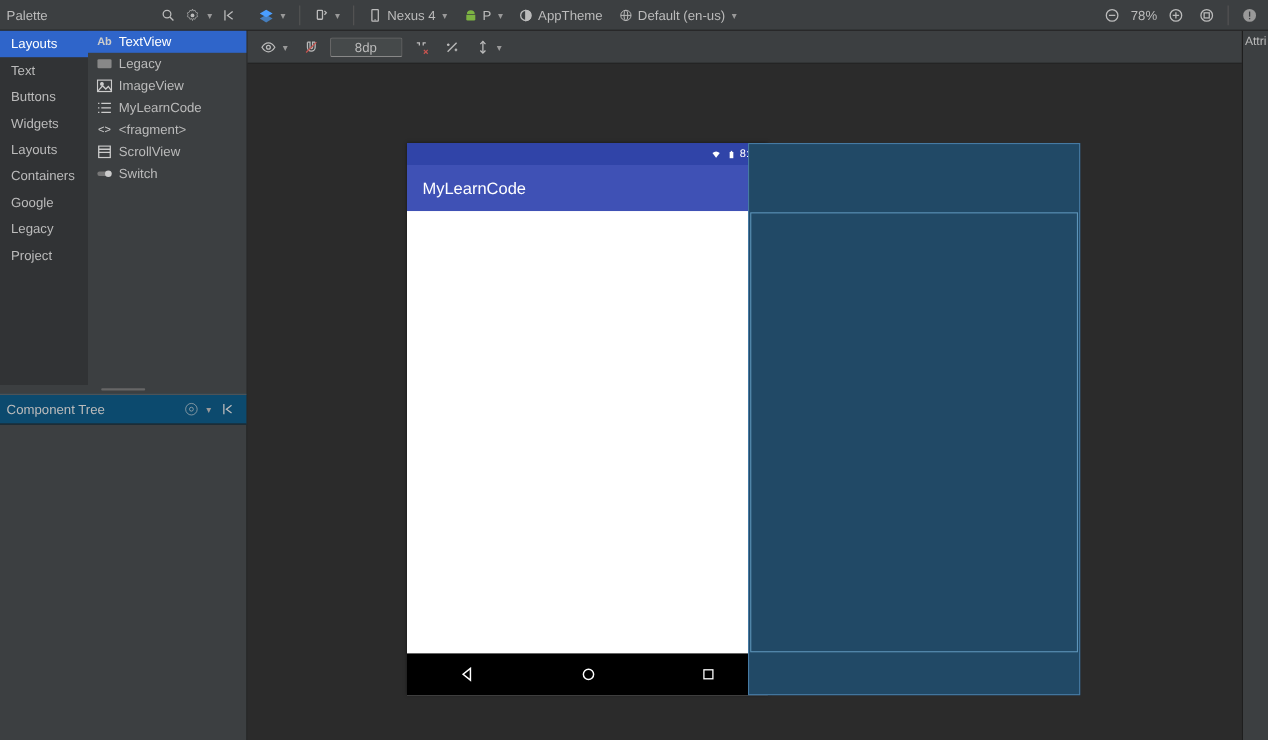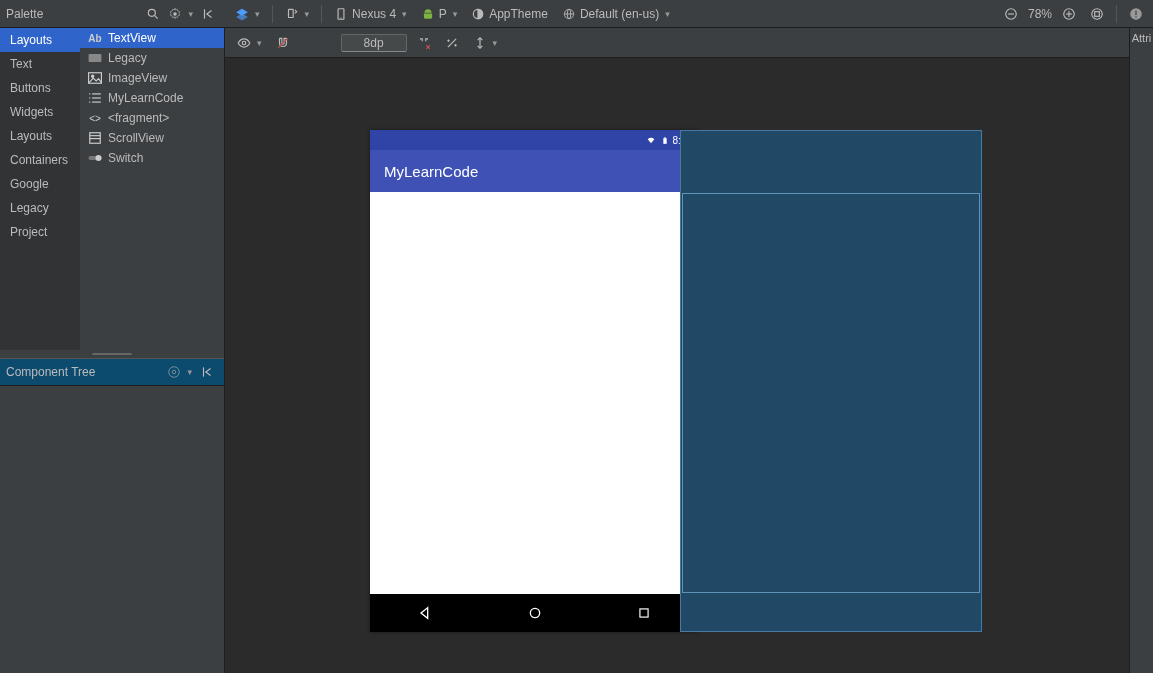--- a/index.html
+++ b/index.html
@@ -26,21 +26,21 @@
 .comp-item.selected { background: #2f65ca; color: #fff; }
 .comp-ico { width: 14px; height: 14px; display: inline-flex; align-items: center; justify-content: center; font-size: 10px; }
 .drag-handle { height: 8px; background: #3c3f41; display:flex; align-items:center; justify-content:center; }
 .drag-handle div { width:40px; height:2px; background:#666; border-radius:1px; }
 .tree-header { height: 28px; background: #0c4a6e; border-top: 1px solid #555; border-bottom: 1px solid #1e1e1e; display: flex; align-items: center; padding: 0 6px; }
 .tree-body { flex: 1; background: #3c3f41; padding: 6px 10px; color: #bbb; }
 .tree-node { display: flex; align-items: center; gap: 4px; padding: 2px 0; }
 
 .canvas-col { flex: 1; display: flex; flex-direction: column; background: #2b2b2b; }
 .sub-toolbar { height: 30px; background: #3c3f41; border-bottom: 1px solid #1e1e1e; display: flex; align-items: center; padding: 0 8px; gap: 6px; }
-.dp-field { background: #45494a; border: 1px solid #666; border-radius: 2px; padding: 1px 22px; color: #bbb; font-size: 12px; display:inline-block; border-bottom: 1px solid #888; margin-left: 41px;}
+.dp-field { background: #45494a; border: 1px solid #666; border-radius: 2px; padding: 1px 22px; color: #bbb; font-size: 12px; display:inline-block; border-bottom: 1px solid #888;}
 .canvas-surface { flex: 1; background: #2b2b2b; position: relative; overflow: hidden; }
 .phone { position: absolute; width: 328px; height: 502px; background: #fff; box-shadow: 0 0 3px rgba(0,0,0,.5); }
 .phone .status { height: 20px; background: #3044a8; color: #fff; font-size: 10px; display: flex; align-items: center; justify-content: flex-end; gap: 4px; padding: 0 6px; }
 .phone .appbar { height: 42px; background: #3f51b5; color: #fff; display: flex; align-items: center; padding: 0 14px; font-size: 15px; font-weight: 500;}
 .phone .content { height: 402px; background: #fff; }
 .phone .navbar { height: 38px; background: #000; display: flex; align-items: center; justify-content: space-around; }
 .nav-sym { color: #fff; }
 .blueprint { position: absolute; width: 302px; height: 502px; background: #214966; border: 1px solid #467aa3; }
 .blueprint .inner { position: absolute; top: 62px; left: 1px; right: 1px; bottom: 38px; border: 1px solid #5d94b9; }
 .watermark { position: absolute; right: 10px; bottom: 10px; color: #a0a0a0; font-family: monospace; font-size: 14px; opacity: .9; letter-spacing: .5px;}

